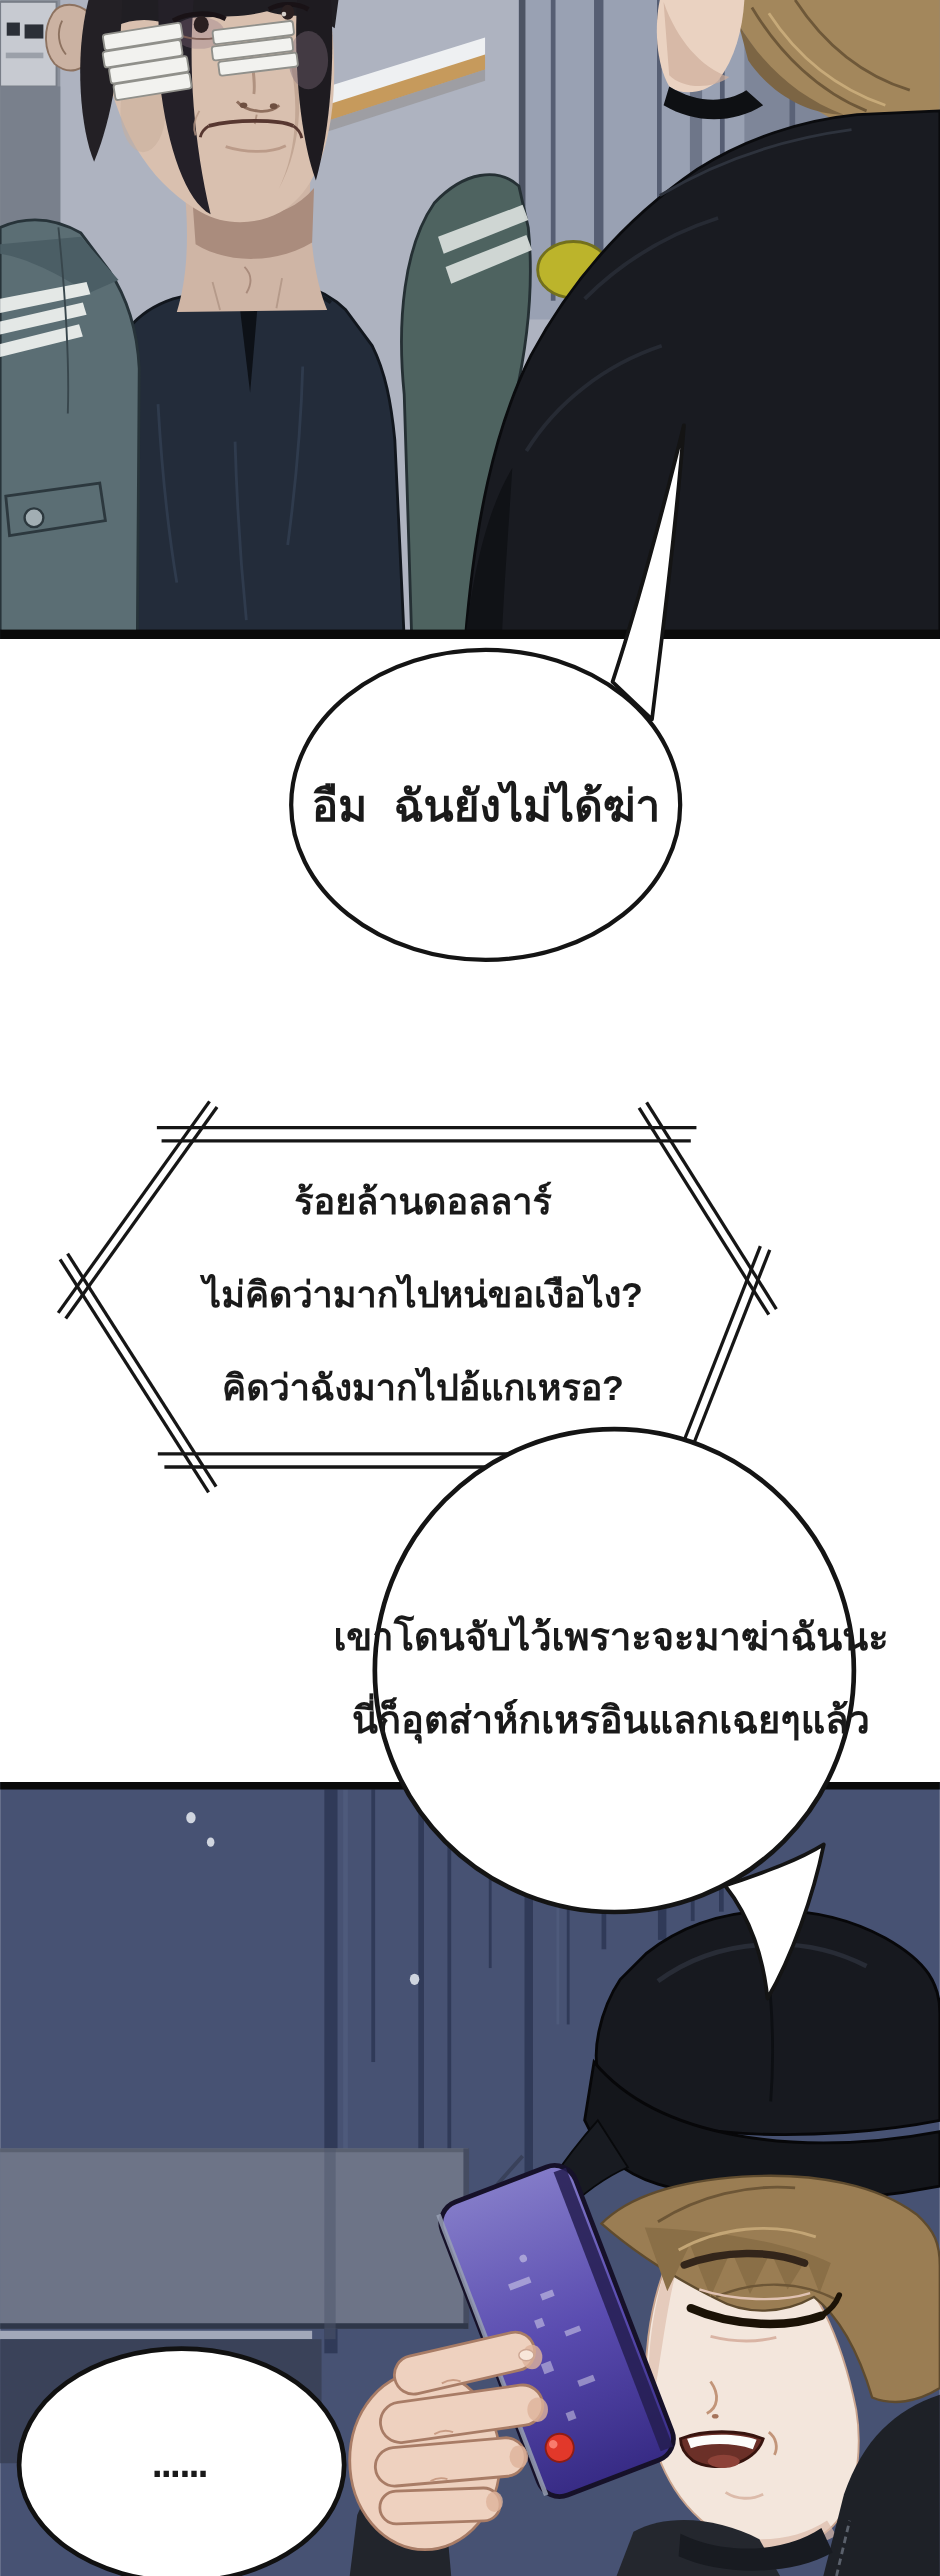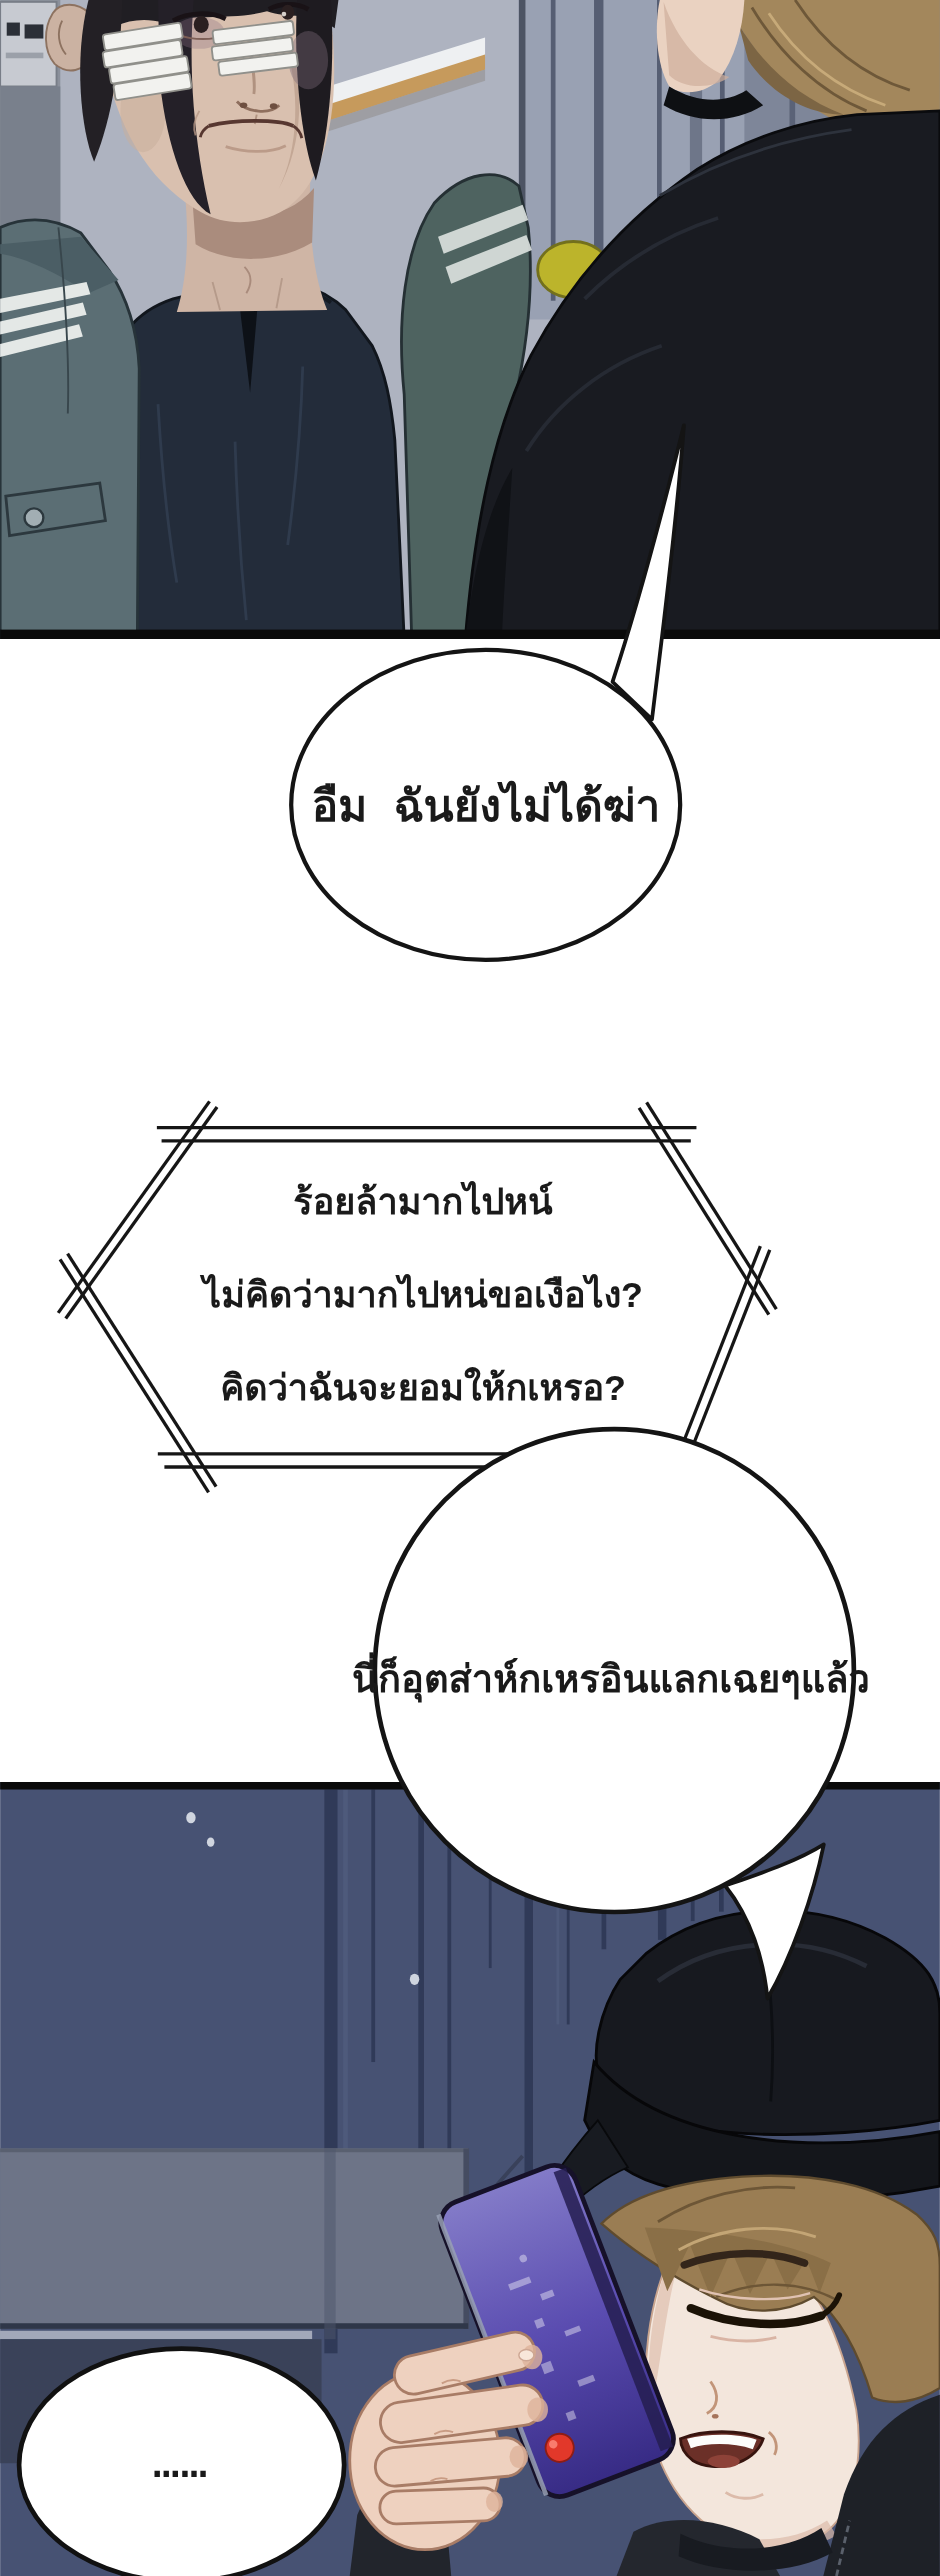--- a/index.html
+++ b/index.html
@@ -315,26 +315,27 @@
 
   <svg class="abs" style="left:4.7px;top:2341px" width="357" height="235" viewBox="5 2490 380 250">
     <ellipse cx="193" cy="2622" rx="173" ry="124" fill="#ffffff" stroke="#111111" stroke-width="5"></ellipse>
   </svg>
 
   <div class="bubble-text" id="t-b1">
     <span>อืม ฉันยังไม่ได้ฆ่า</span>
   </div>
 
   <div class="bubble-text" id="t-burst">
-    <span>ร้อยล้ามากไปหน์</span>
+    <span>ร้อยล้านดอลลาร์</span>
     <span>ไม่คิดว่ามากไปหน่ขอเงือไง?</span>
-    <span>คิดว่าฉันจะยอมให้กเหรอ?</span>
+    <span>คิดว่าฉังมากไปอ้แกเหรอ?</span>
   </div>
 
   <div class="bubble-text" id="t-b2">
+    <span>เขาโดนจับไว้เพราะจะมาฆ่าฉันนะ</span>
     <span>นี่ก็อุตส่าห์กเหรอินแลกเฉยๆแล้ว</span>
   </div>
 
   <div class="bubble-text" id="t-b3">
     <span>……</span>
   </div>
 
 </div>
 
 

